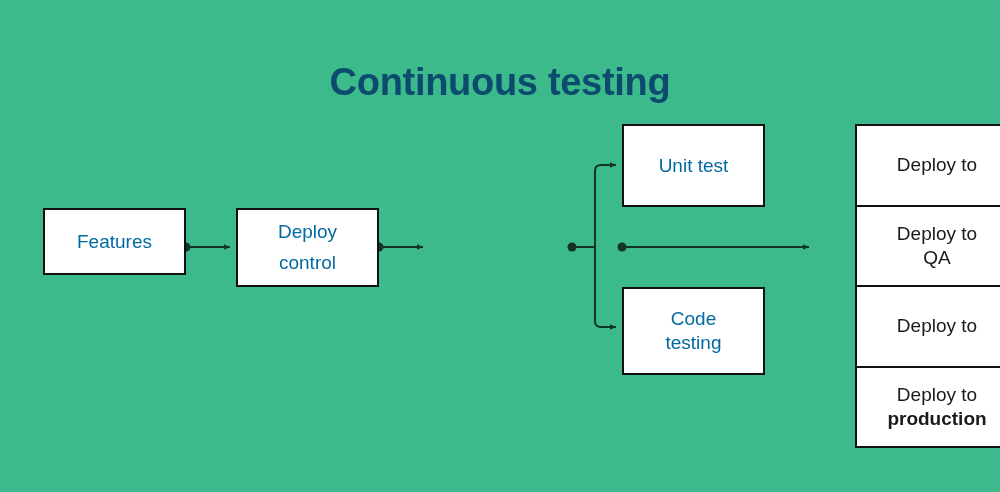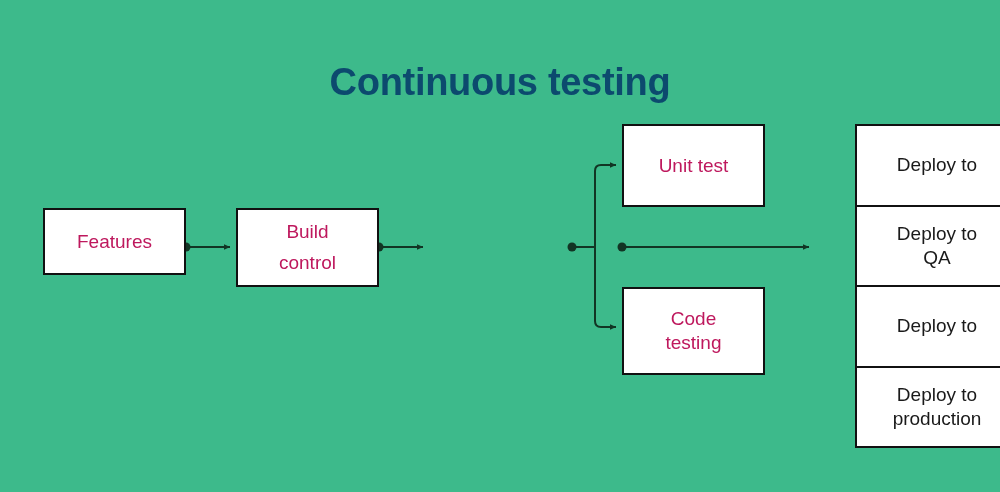--- a/index.html
+++ b/index.html
@@ -33,21 +33,21 @@
   }
   .node {
     position: absolute;
     box-sizing: border-box;
     background: #ffffff;
     border: 2px solid #111111;
     display: flex;
     align-items: center;
     justify-content: center;
     text-align: center;
-    color: #be185d;
+    color: #0369a1;
     font-size: 19px;
     line-height: 24px;
     font-weight: normal;
   }
   .node span {
     display: block;
     padding: 0 8px;
   }
   #deploy-stack {
     position: absolute;
@@ -126,21 +126,21 @@
       <circle cx="622" cy="247" r="4.5" fill="#123524"></circle>
     </g>
   </svg>
 
   <div class="node" style="left:43px; top:208px; width:143px; height:67px;">
     <span>Features</span>
   </div>
 
   <div class="node" style="left:236px; top:208px; width:143px; height:79px;">
     <span>
-      <span style="display: block;">Build</span>
+      <span style="display: block;">Deploy</span>
       <span style="display: block; margin-top: 7px;">control</span>
     </span>
   </div>
 
 
   <div class="node" style="left:622px; top:124px; width:143px; height:83px;">
     <span>Unit test</span>
   </div>
 
   <div class="node" style="left:622px; top:287px; width:143px; height:88px;">
@@ -163,18 +163,18 @@
       </span>
     </div>
     <div class="deploy-cell">
       <span>
         <span style="display: block;">Deploy to</span>
       </span>
     </div>
     <div class="deploy-cell">
       <span>
         <span style="display: block;">Deploy to</span>
-        <span style="display: block;">production</span>
+        <span style="display: block; font-weight: bold;">production</span>
       </span>
     </div>
   </div>
 
 </div>
 
 </body></html>

